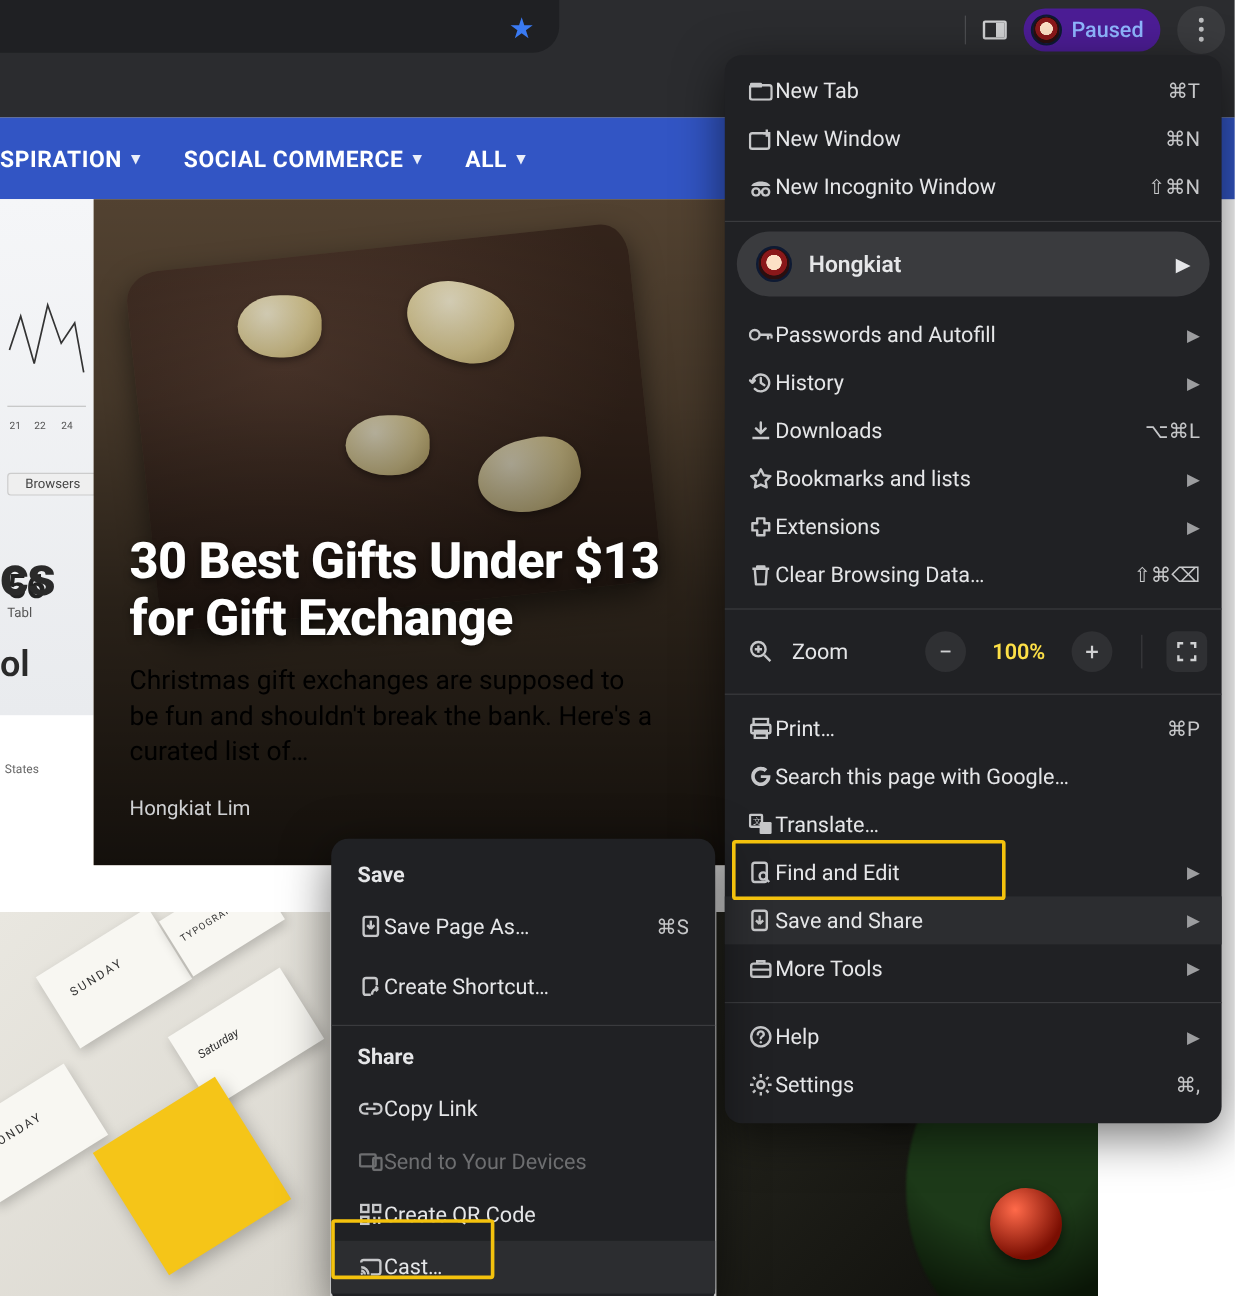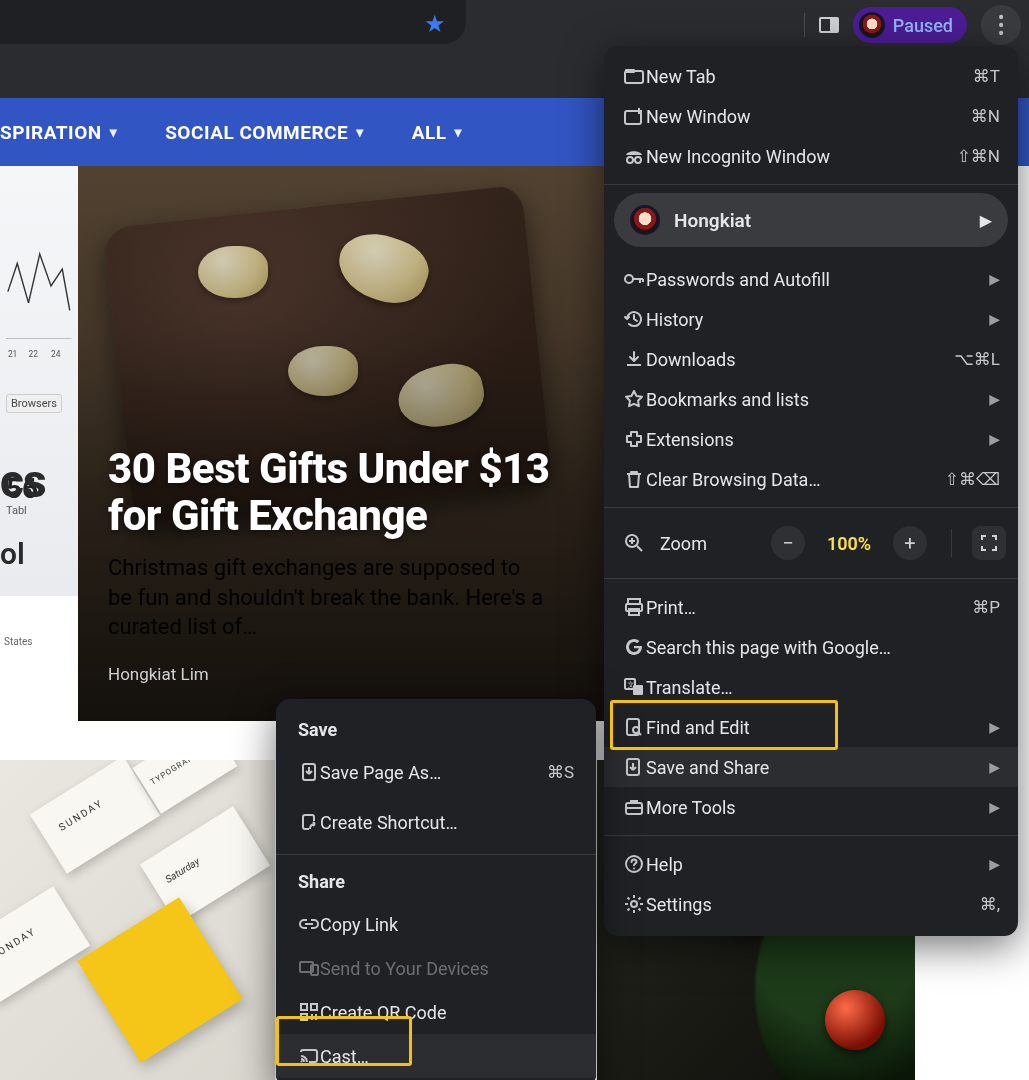--- a/index.html
+++ b/index.html
@@ -18,26 +18,26 @@
   .avatar { width: 26px; height: 26px; border-radius: 50%; background: radial-gradient(circle at 50% 45%, #fce0c6 0 32%, #8a181a 34% 55%, #2b0f0f 58% 100%); border: 2px solid #0e1a33; }
   .paused-text { color: #8fb6ff; font-size: 18px; font-weight: 500; }
   .kebab-btn { width: 40px; height: 40px; border-radius: 50%; background: #3a3b3e; display: flex; align-items: center; justify-content: center; position: relative; }
   .kebab-dots { color: #bfc0c2; font-size: 20px; letter-spacing: 0; line-height: 0.4; }
   .kebab-dots span { display: block; }
 
   
   .arrow { position: absolute; top: 54px; left: 944px; width: 56px; height: 42px; pointer-events: none; }
 
   
-  .site-nav { position: absolute; top: 98px; left: 0; right: 0; height: 68px; background: #3255c4; display: flex; align-items: center; gap: 48px; padding-left: 0; color: #fff; font-weight: 700; font-size: 19px; letter-spacing: 0.5px; }
+  .site-nav { position: absolute; top: 98px; left: 0; right: 0; height: 68px; background: #3255c4; display: flex; align-items: center; gap: 36px; padding-left: 0; color: #fff; font-weight: 700; font-size: 19px; letter-spacing: 0.5px; }
   .nav-item { display: flex; align-items: center; gap: 8px; }
   .nav-item .chev { font-size: 14px; opacity: 0.9; }
   .hero-side { position: absolute; top: 166px; left: 0; width: 78px; height: 430px; background: linear-gradient(#f5f6f8,#e9ebee); }
   .hero-side .chart { position: absolute; top: 60px; left: 6px; right: 6px; height: 150px; }
-  .hero-side .label-browsers { position: absolute; top: 228px; left: 6px; font-size: 11px; color: #444; background:#efefef; padding:2px 4px; border:1px solid #ccc; border-radius:3px; }
+  .hero-side .label-browsers { position: absolute; top: 228px; left: 6px; font-size: 11px; color: #444; background:#efefef; padding:2px 14px; border:1px solid #ccc; border-radius:3px; }
   .hero-img { position: absolute; top: 166px; left: 78px; width: 527px; height: 555px; background: #5b4936; overflow: hidden; }
   .hero-gradient { position: absolute; inset: 0; background: linear-gradient( to top, rgba(0,0,0,0.78) 0%, rgba(0,0,0,0.55) 40%, rgba(0,0,0,0.25) 70%, rgba(0,0,0,0.1) 100%); }
   .toast { position:absolute; border-radius: 28px 22px 30px 24px / 24px 28px 20px 30px; background: radial-gradient(ellipse at 30% 30%, #5a4033, #3a281e 70%); box-shadow: 0 10px 24px rgba(0,0,0,0.5); }
   .butter { position:absolute; border-radius: 50% 40% 45% 50%; background: radial-gradient(circle at 35% 30%, #fff7da, #e9d79a 60%, #cdb877 90%); box-shadow: 0 3px 6px rgba(0,0,0,0.35); }
   .hero-text { position: absolute; left: 108px; top: 445px; width: 470px; color: #fff; }
   .sidebar-fragment { position:absolute; left:0; top:454px; width:80px; color:#2a2a2a; }
   .sidebar-fragment .cs { font-size:46px; font-weight:800; letter-spacing:-1px; }
   .sidebar-fragment .ol { font-size:30px; font-weight:600; margin-top:28px; }
   .hero-title { font-size: 42px; font-weight: 800; line-height: 1.12; letter-spacing: -0.5px; text-shadow: 0 2px 6px rgba(0,0,0,0.5); }
   .hero-desc { margin-top: 14px; font-size: 22px; color: #000000; line-height: 1.35; max-width: 440px; }

